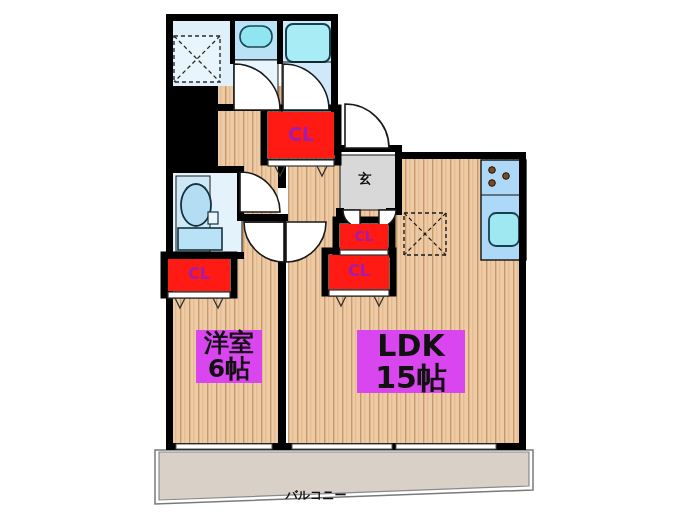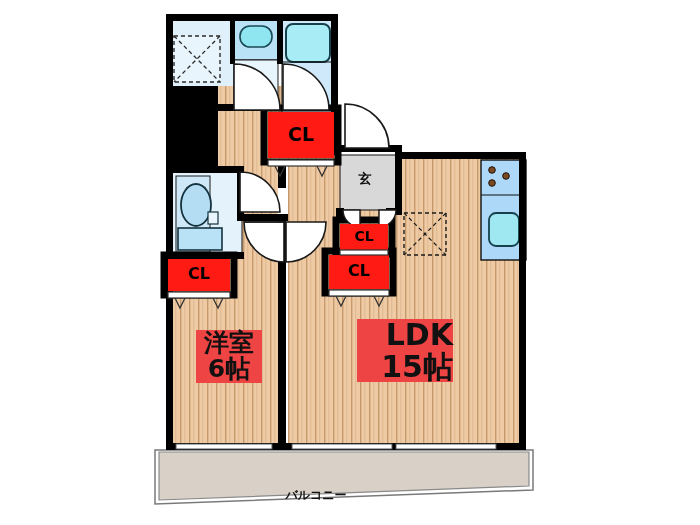--- a/index.html
+++ b/index.html
@@ -5,34 +5,34 @@
 <style>
   html,body{margin:0;padding:0;background:#ffffff;}
   body{
     width:700px;height:525px;overflow:hidden;
     font-family:"Liberation Sans","DejaVu Sans",sans-serif;
     position:relative;
   }
   #plan{position:absolute;left:0;top:0;width:700px;height:525px;}
   .lbl{
     position:absolute;
-    background:#ef4444;
+    background:#d946ef;
     color:#111111;
     font-weight:bold;
     text-align:center;
     line-height:1.05;
     white-space:pre;
     font-family:"DejaVu Sans","Liberation Sans",sans-serif;
   }
   #label-washitsu{left:196px;top:330px;width:66px;font-size:25px;letter-spacing:0px;}
-  #label-ldk{left:357px;top:319px;width:96px;font-size:30px;text-align:right;}
+  #label-ldk{left:357px;top:330px;width:108px;font-size:30px;}
   #label-balcony{left:268px;top:489px;width:96px;font-size:12px;font-weight:bold;background:transparent;}
   #label-genkan{left:355px;top:172px;width:20px;font-size:13px;background:transparent;}
   .cl-txt{
-    position:absolute;color:#000000;font-weight:bold;
+    position:absolute;color:#a21caf;font-weight:bold;
     font-family:"DejaVu Sans","Liberation Sans",sans-serif;
     text-align:center;pointer-events:none;
   }
 </style>
 </head>
 <body>
 
 <svg id="plan" viewBox="0 0 700 525">
   <defs>
     <pattern id="woodpat" width="9" height="9" patternUnits="userSpaceOnUse">

